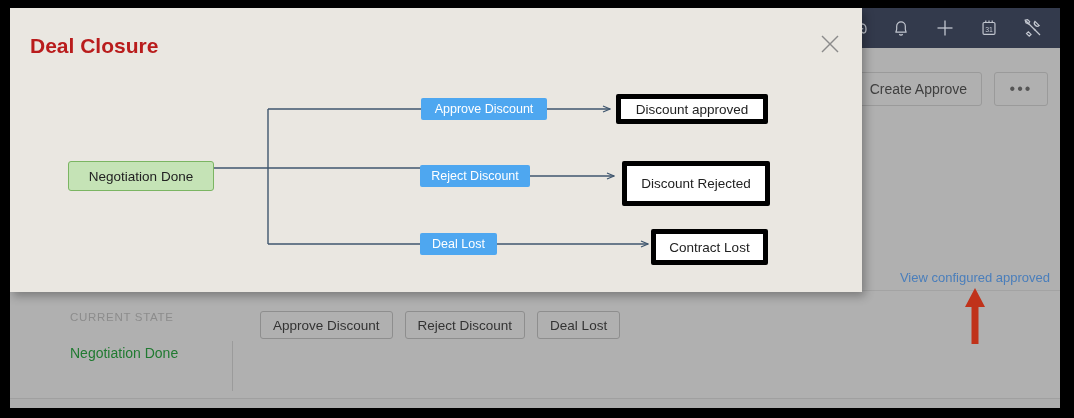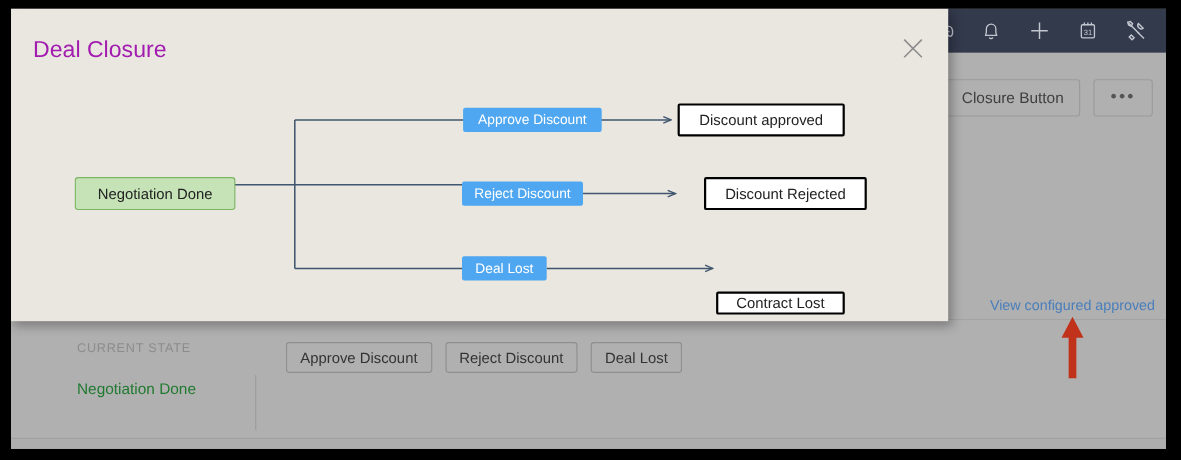--- a/index.html
+++ b/index.html
@@ -165,22 +165,22 @@
     position: absolute;
     left: 10px; top: 8px;
     width: 852px; height: 284px;
     background: #eae7e1;
     box-shadow: 3px 4px 9px rgba(0,0,0,0.30);
   }
   #modal-title {
     position: absolute;
     left: 20px; top: 26px;
     font-size: 21px;
-    color: #a21caf;
-    font-weight: normal;
+    color: #b91c1c;
+    font-weight: bold;
   }
   #modal-close {
     position: absolute;
     right: 18px; top: 22px;
     width: 28px; height: 28px;
     color: #8b8b8b;
   }
   #modal-close svg { display: block; }
 
   
@@ -200,21 +200,21 @@
     white-space: nowrap;
   }
   .node-source {
     background: #c5e3b6;
     border: 1px solid #7bb562;
     border-radius: 3px;
     color: #222;
   }
   .node-result {
     background: #ffffff;
-    border: 2px solid #000000;
+    border: 5px solid #000000;
     border-radius: 2px;
     color: #222;
   }
   .edge-label {
     position: absolute;
     display: flex;
     align-items: center;
     justify-content: center;
     background: #4ea7f0;
     color: #ffffff;
@@ -285,21 +285,21 @@
             <path d="M4.2 4.2l2.4-.6 2 2-1.2 2.4-2.4-1.2z"></path>
           </svg>
         </div>
 
       </div>
     </div>
 
     <div id="page-body">
 
       <div id="action-bar">
-        <div class="ghost-btn" id="create-button">Closure Button</div>
+        <div class="ghost-btn" id="create-button">Create Approve</div>
         <div class="ghost-btn" id="more-btn">•••</div>
       </div>
 
       <div id="view-actions-link">View configured approved</div>
 
       <div id="link-divider"></div>
 
       <div id="state-panel">
 
         <div id="col-current-state">
@@ -358,22 +358,22 @@
         <line x1="487" y1="236" x2="638" y2="236" stroke="#3f566e" stroke-width="1.4" marker-end="url(#arrowhead)"></line>
       </svg>
 
       <div class="node node-source" style="left:58px; top:153px; width:146px; height:30px;">Negotiation Done</div>
 
       <div class="edge-label" style="left:411px; top:90px; width:126px;">Approve Discount</div>
       <div class="edge-label" style="left:410px; top:157px; width:110px;">Reject Discount</div>
       <div class="edge-label" style="left:410px; top:225px; width:77px;">Deal Lost</div>
 
       <div class="node node-result" style="left:606px; top:86px; width:152px; height:30px;">Discount approved</div>
-      <div class="node node-result" style="left:630px; top:153px; width:148px; height:30px;text-align:center;">Discount Rejected</div>
-      <div class="node node-result" style="left:641px; top:221px; width:117px; height:21px;margin-top:36px;">Contract Lost</div>
+      <div class="node node-result" style="left:612px; top:153px; width:148px; height:45px;text-align:center;">Discount Rejected</div>
+      <div class="node node-result" style="left:641px; top:221px; width:117px; height:36px;">Contract Lost</div>
 
     </div>
   </div>
 
   <div id="annotation-arrow">
     <svg width="26" height="56" viewBox="0 0 26 56">
       <path d="M13 0 L23 19 L16.5 19 L16.5 56 L9.5 56 L9.5 19 L3 19 Z" fill="#c0321a"></path>
     </svg>
   </div>
 

